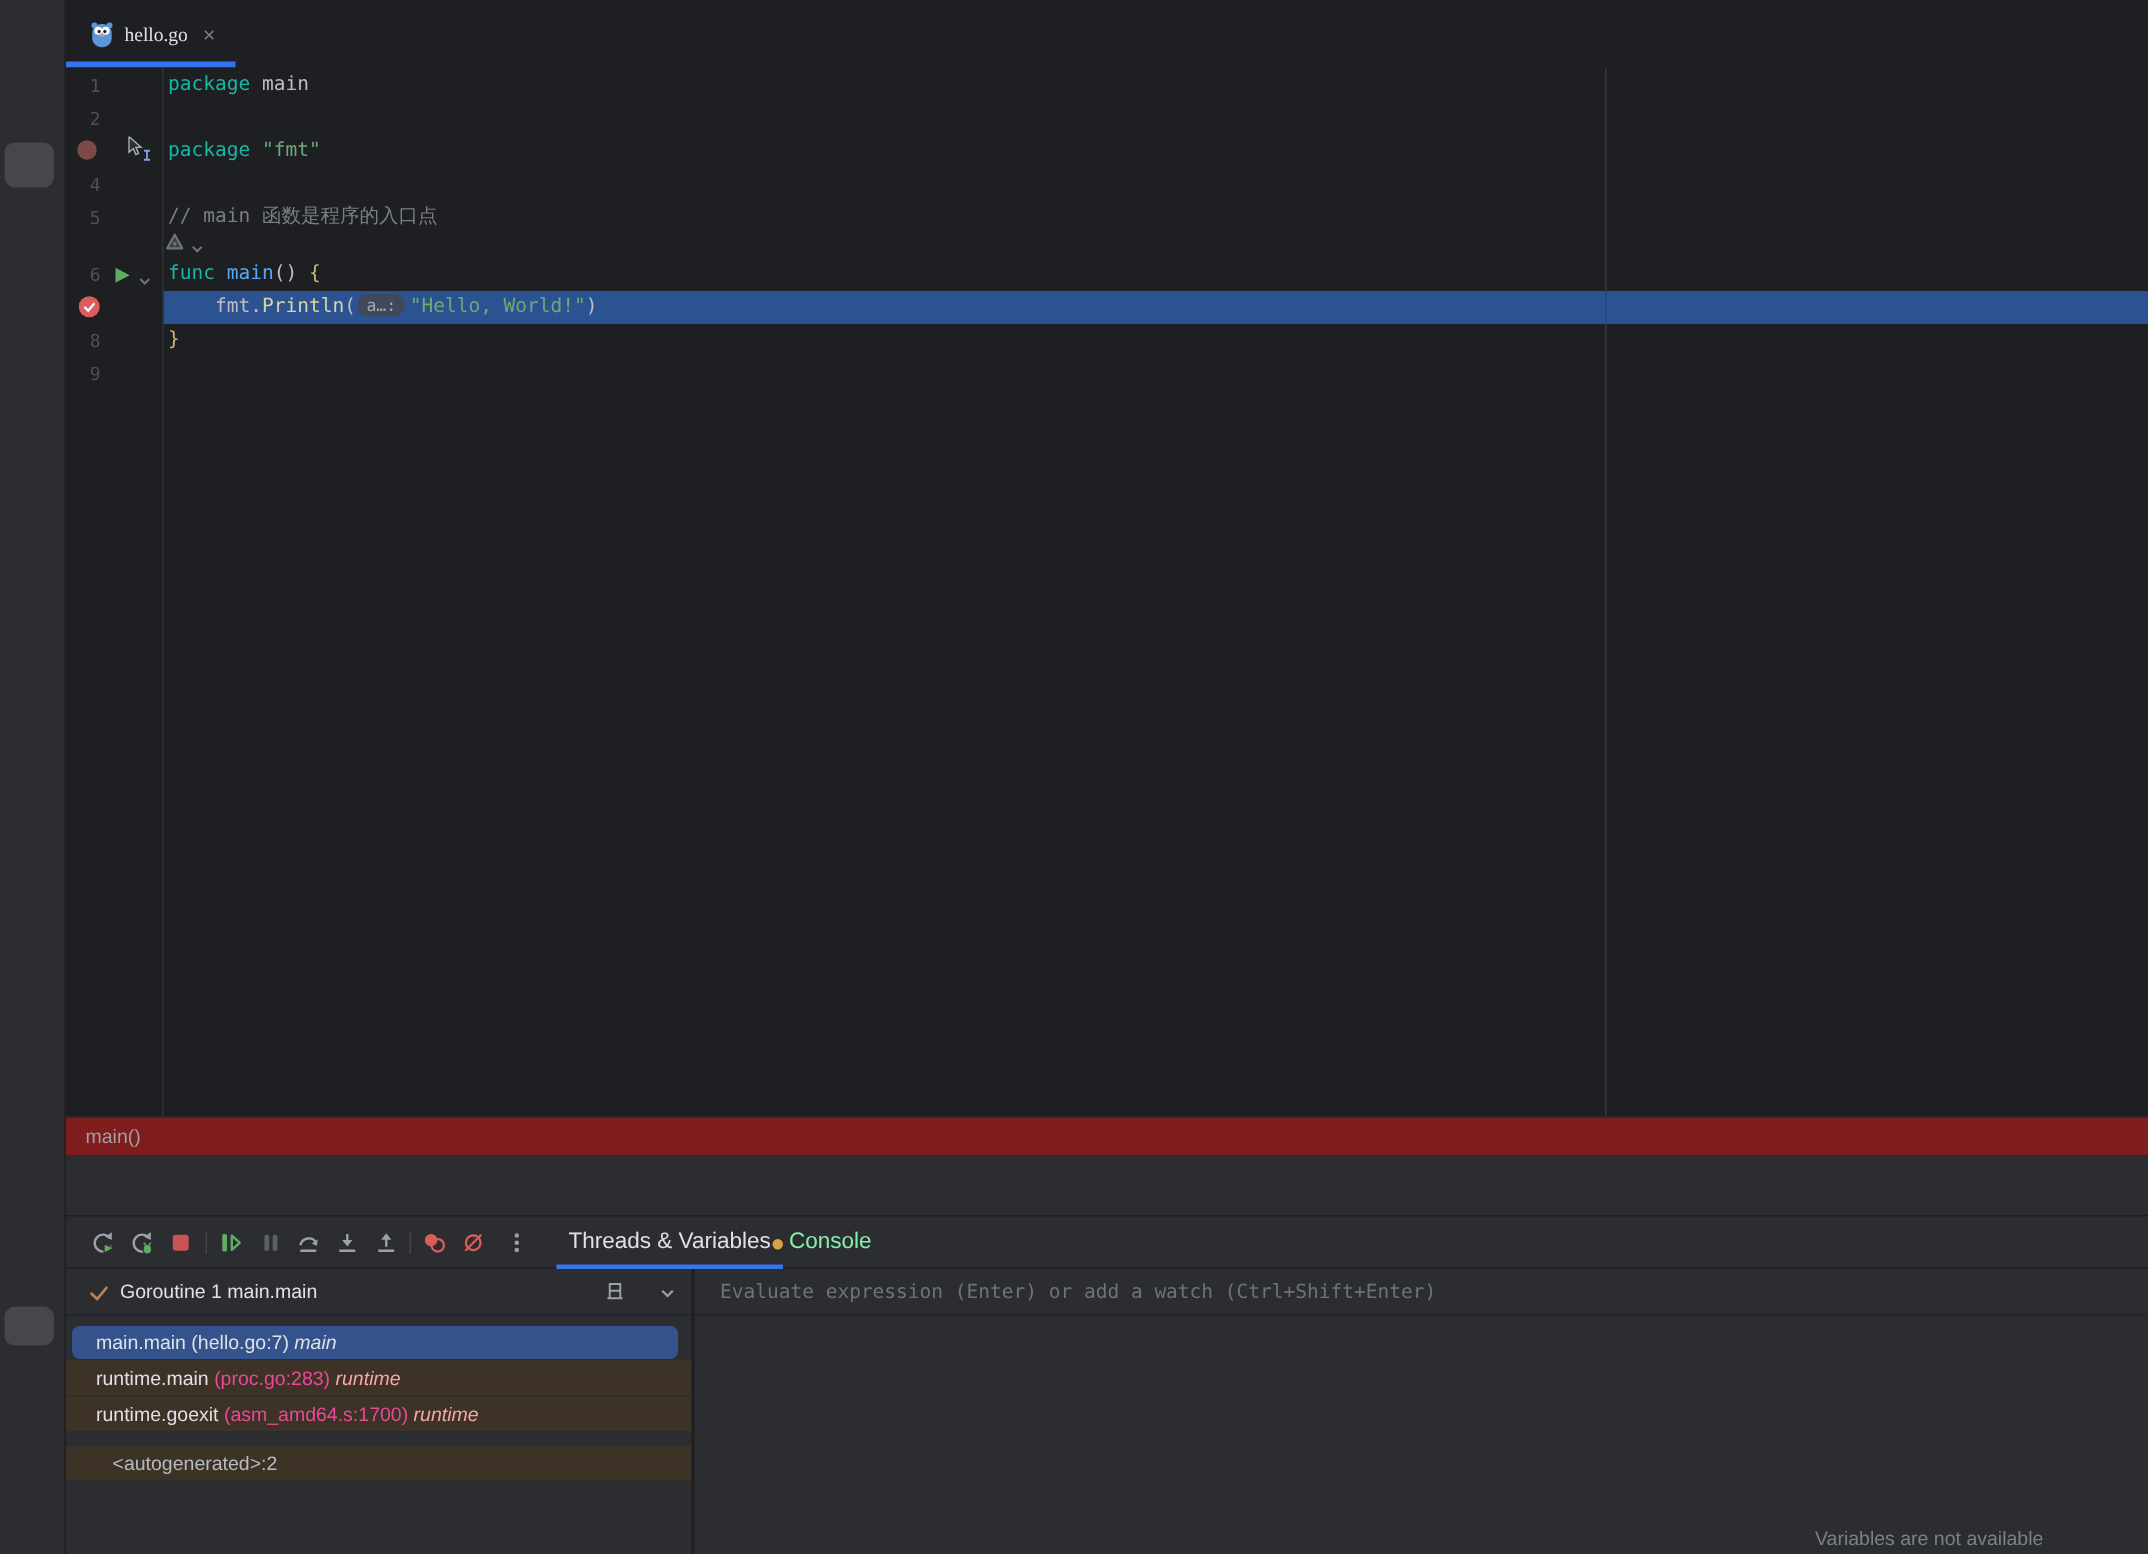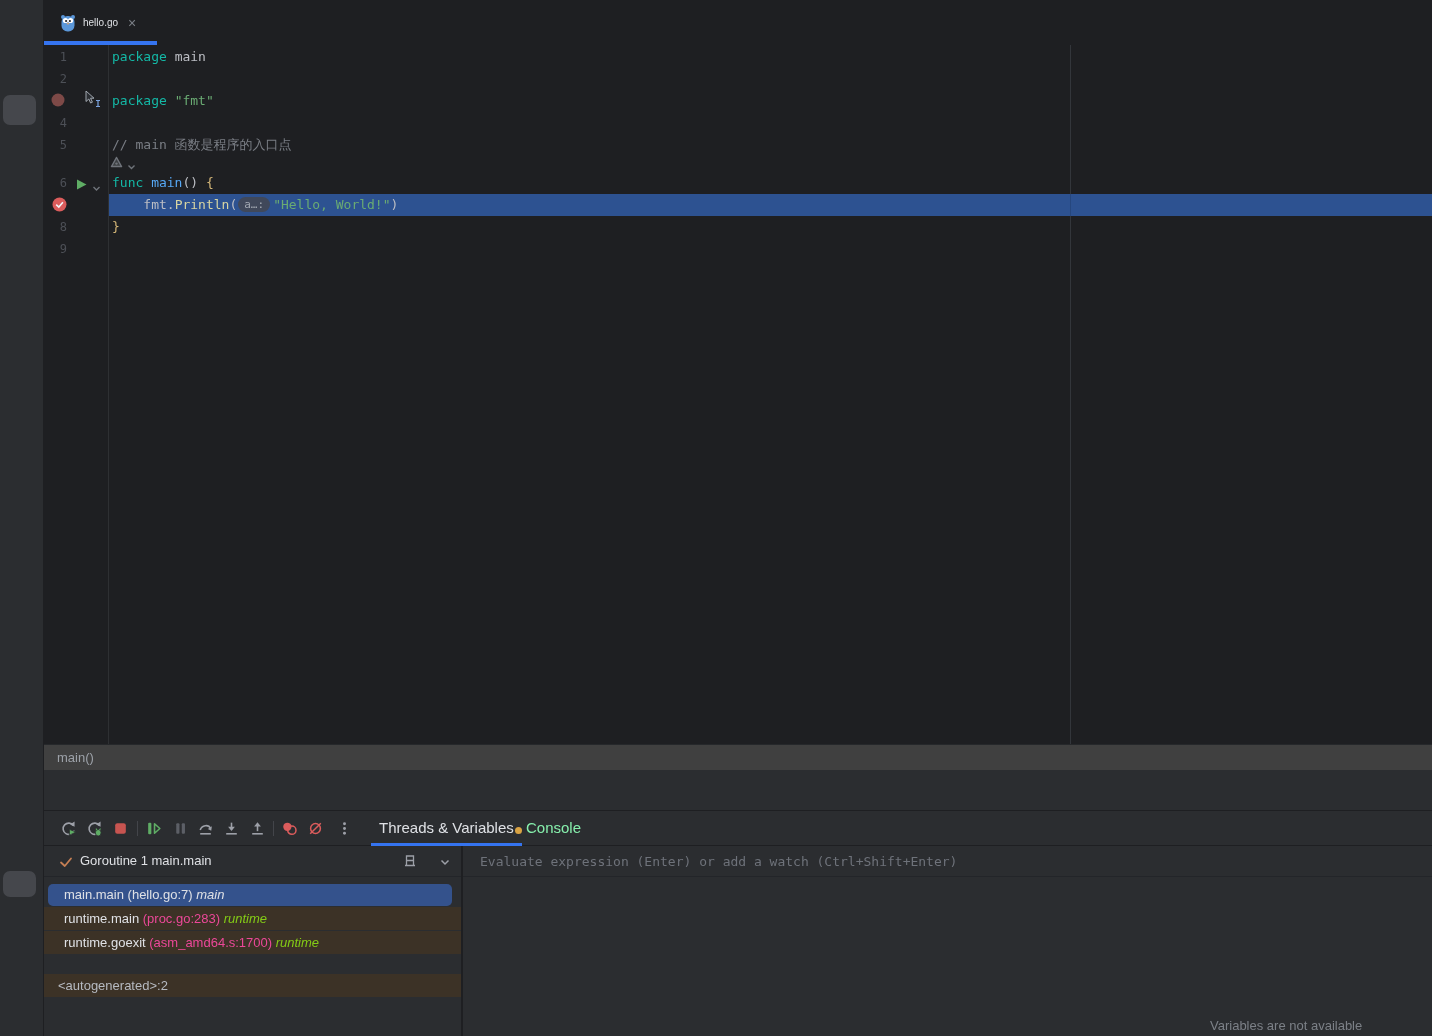--- a/index.html
+++ b/index.html
@@ -7,60 +7,60 @@
   body { background:#2b2d30; font-family:"Liberation Sans",sans-serif; position:relative; overflow:hidden; }
   .app { position:absolute; inset:0; }
 
   
   .left-stripe { position:absolute; left:0; top:0; width:44px; height:1036px; background:#2b2d30; border-right:1px solid #1e1f22; }
   .stripe-btn { position:absolute; left:3px; width:33px; border-radius:7px; background:#45474c; }
 
   
   .tab-bar { position:absolute; left:44px; top:0; width:1388px; height:45px; background:#1e1f22; }
   .file-tab { position:absolute; left:0; top:0; height:45px; width:113px; display:flex; align-items:center; padding-left:16px; gap:7px; cursor:default; }
-  .file-tab .tab-label { color:#dfe1e5; font-size:10px; }
+  .file-tab .tab-label { color:#dfe1e5; font-size:13px;font-family:Liberation Serif, serif; }
   .file-tab .close { color:#7c8087; font-size:14px; margin-left:3px; }
   .tab-underline { position:absolute; left:0; bottom:0; width:113px; height:4px; background:#3574f0; }
 
   
   .editor { position:absolute; left:44px; top:45px; width:1388px; height:699px; background:#1e1f22; }
   .gutter-divider { position:absolute; left:64px; top:0; width:1px; height:699px; background:#2e3033; z-index:1; }
   .margin-guide { position:absolute; left:1026px; top:0; width:1px; height:699px; background:#33363b; z-index:0; }
   .margin-guide-exec { position:absolute; left:1026px; top:149px; width:1px; height:22px; background:#26477e; z-index:3; }
   .exec-line { position:absolute; left:65px; right:0; top:149px; height:22px; background:#2d5291; z-index:1; }
   .erow { position:absolute; left:0; right:0; height:22px; font-family:"DejaVu Sans Mono",monospace; font-size:13px; line-height:22px; z-index:2; }
   .lnum { position:absolute; left:0; width:23px; text-align:right; color:#4d5057; font-size:12px; }
   .codetext { position:absolute; left:68px; white-space:pre; }
   .kw { color:#14b8a6; } .str { color:#6aab73; } .cmt { color:#7a7e85; }
   .fn { color:#56a8f5; } .call { color:#d8d5a2; } .brace { color:#d5b778; } .pl { color:#bcbec4; }
   .hint-pill { display:inline-block; background:#40485a; color:#a3a9b3; border-radius:9px; font-size:11px; line-height:15px; padding:0 6px; margin:0 3px 0 1px; font-family:"DejaVu Sans Mono",monospace; vertical-align:1px; }
   .gut-icon { position:absolute; z-index:4; }
 
   
-  .breadcrumbs { position:absolute; left:44px; top:744px; width:1388px; height:26px; background:#404040; border-top:1px solid #26282b; color:#9ca1a8; font-size:13px; line-height:25px; padding-left:13px; }
+  .breadcrumbs { position:absolute; left:44px; top:744px; width:1388px; height:26px; background:#7f1d1d; border-top:1px solid #26282b; color:#9ca1a8; font-size:13px; line-height:25px; padding-left:13px; }
 
   
   .debug-panel { position:absolute; left:44px; top:810px; width:1388px; height:226px; background:#2b2d30; border-top:1px solid #1e1f22; }
   .dbg-toolbar { position:absolute; left:0; top:0; width:1388px; height:35px; border-bottom:1px solid #1e1f22; }
   .tbtn { position:absolute; top:9px; width:17px; height:17px; cursor:pointer; }
   .tsep { position:absolute; top:10px; width:1px; height:15px; background:#43454a; }
   .dbg-tab { position:absolute; top:0; height:34px; line-height:33px; font-size:15px; cursor:pointer; }
   .dbg-tab.active { color:#dfe1e5; }
   .dbg-tab.inactive { color:#86efac; }
   .dbg-tab .tab-hl { position:absolute; left:-8px; right:-8px; bottom:-1px; height:3px; background:#3574f0; }
   .console-dot { display:inline-block; width:7px; height:7px; border-radius:50%; background:#d9a343; margin-right:4px; vertical-align:-1px; }
 
   .frames-pane { position:absolute; left:0; top:35px; width:417px; height:191px; }
   .goroutine-header { position:absolute; left:0; top:0; width:417px; height:31px; border-bottom:1px solid #232529; }
   .goroutine-label { position:absolute; left:36px; top:0; line-height:30px; font-size:13px; color:#dfe1e5; }
   .frames-list { position:absolute; left:0; top:31px; width:417px; height:160px; font-size:13px; }
   .frame-row { position:absolute; left:0; width:417px; height:23px; line-height:23px; color:#dfe1e5; padding-left:20px; cursor:pointer; white-space:pre; }
   .frame-row.selected { left:4px; width:404px; height:22px; line-height:22px; background:#34528c; border-radius:5px; padding-left:16px; }
   .frame-row.library { background:#3c3226; }
-  .loc { color:#ec4899; } .scope { font-style:italic; color:#84cc16; } .scope.white { color:#dfe1e5; }
+  .loc { color:#ec4899; } .scope { font-style:italic; color:#fca5a5; } .scope.white { color:#dfe1e5; }
   .async-sep { position:absolute; top:81px; left:6px; width:407px; height:16px; display:flex; align-items:center; gap:7px; color:#9da0a8; font-size:12px; }
   .async-sep .rule { flex:1; height:1px; background:#43454a; }
 
   .pane-divider { position:absolute; left:417px; top:35px; width:2px; height:191px; background:#1e1f22; }
 
   .vars-pane { position:absolute; left:419px; top:35px; width:1083px; height:191px; }
   .evaluate-row { position:absolute; left:0; top:0; width:969px; height:31px; border-bottom:1px solid #232529; }
   .evaluate-input { width:100%; height:30px; background:transparent; border:none; outline:none; font-family:"DejaVu Sans Mono",monospace; font-size:13px; color:#bcbec4; padding-left:17px; }
   .evaluate-input::placeholder { color:#6e727a; opacity:1; }
   .vars-empty { position:absolute; left:747px; top:172px; color:#7c8087; font-size:13px; }
@@ -272,21 +272,21 @@
             <path d="M4.5 3 h7 v9.5 h-7 Z M4.5 7.5 h7 M3 12.5 h10" stroke="#9da0a8" stroke-width="1.3" fill="none"></path>
           </svg>
         <svg style="position:absolute;left:393px;top:8px;" width="16" height="16" viewBox="0 0 16 16">
             <path d="M4.5 6.5 L8 10 L11.5 6.5" stroke="#9da0a8" stroke-width="1.5" fill="none"></path>
           </svg>
       </div>
       <div class="frames-list">
         <div class="frame-row selected" style="top:7px"><span>main.main </span><span>(hello.go:7) </span><span class="scope white">main</span></div>
         <div class="frame-row library" style="top:30px"><span>runtime.main </span><span class="loc">(proc.go:283) </span><span class="scope">runtime</span></div>
         <div class="frame-row library" style="top:54px"><span>runtime.goexit </span><span class="loc">(asm_amd64.s:1700) </span><span class="scope">runtime</span></div>
-        <div class="frame-row library" style="top:97px;padding-left:14px;color:#b6bac1;"><span>&lt;autogenerated&gt;:2</span></div>
+        <div class="frame-row library" style="top:87px;padding-left:31px;color:#b6bac1;"><span>&lt;autogenerated&gt;:2</span></div>
       </div>
     </div>
 
     <div class="pane-divider"></div>
 
     <div class="vars-pane">
       <div class="evaluate-row">
         <input class="evaluate-input" type="text" placeholder="Evaluate expression (Enter) or add a watch (Ctrl+Shift+Enter)" style="">
       </div>
       <div class="vars-empty">Variables are not available</div>

